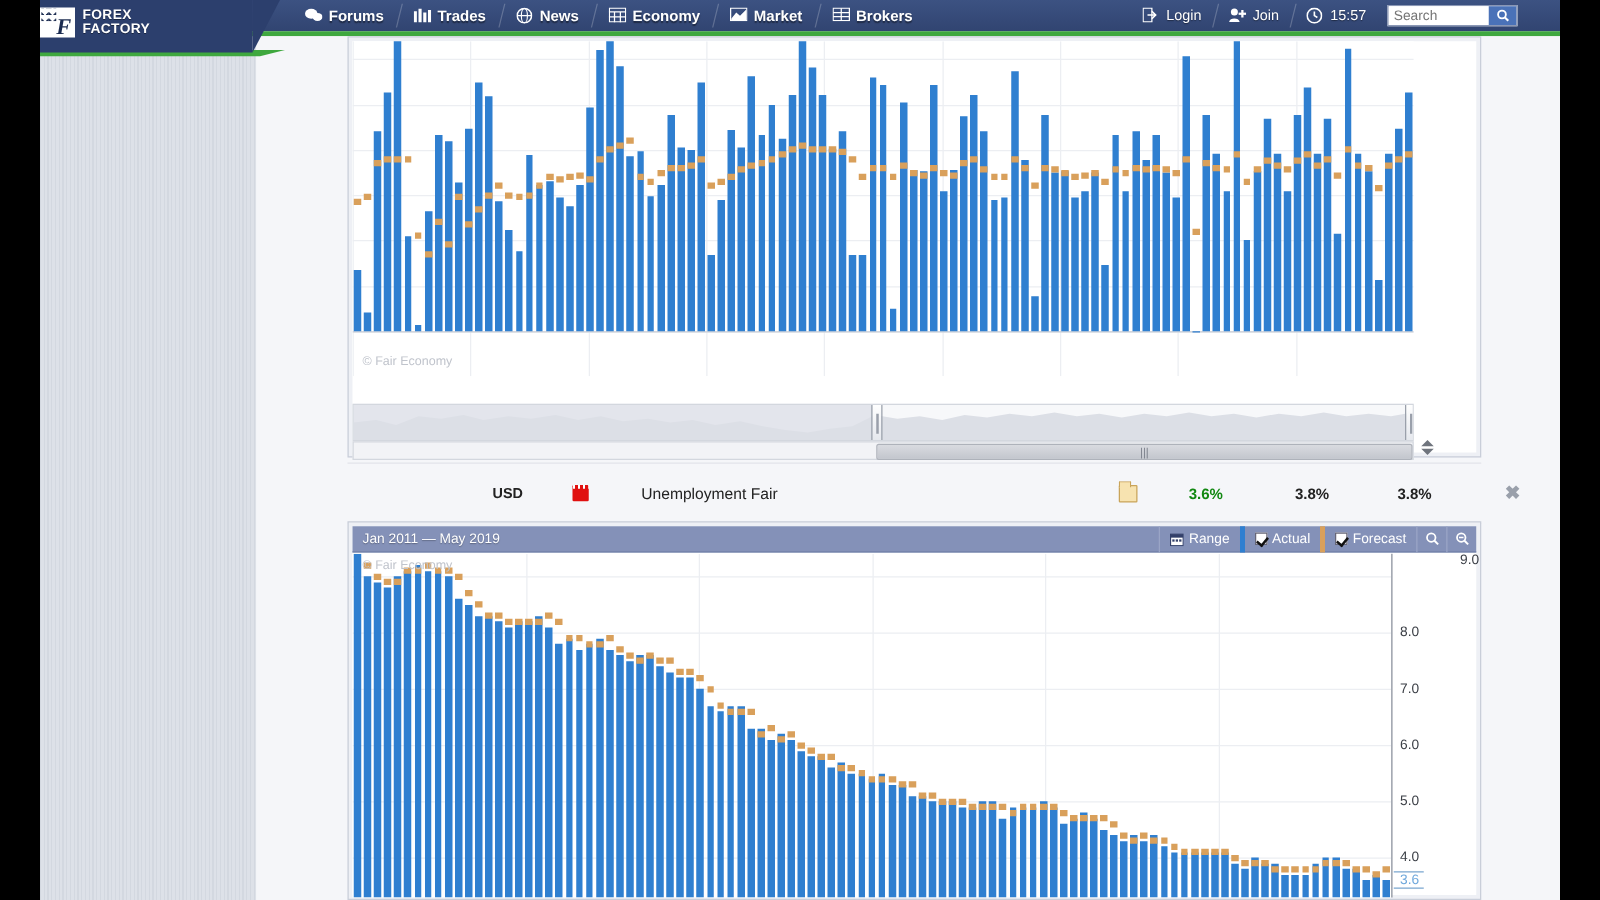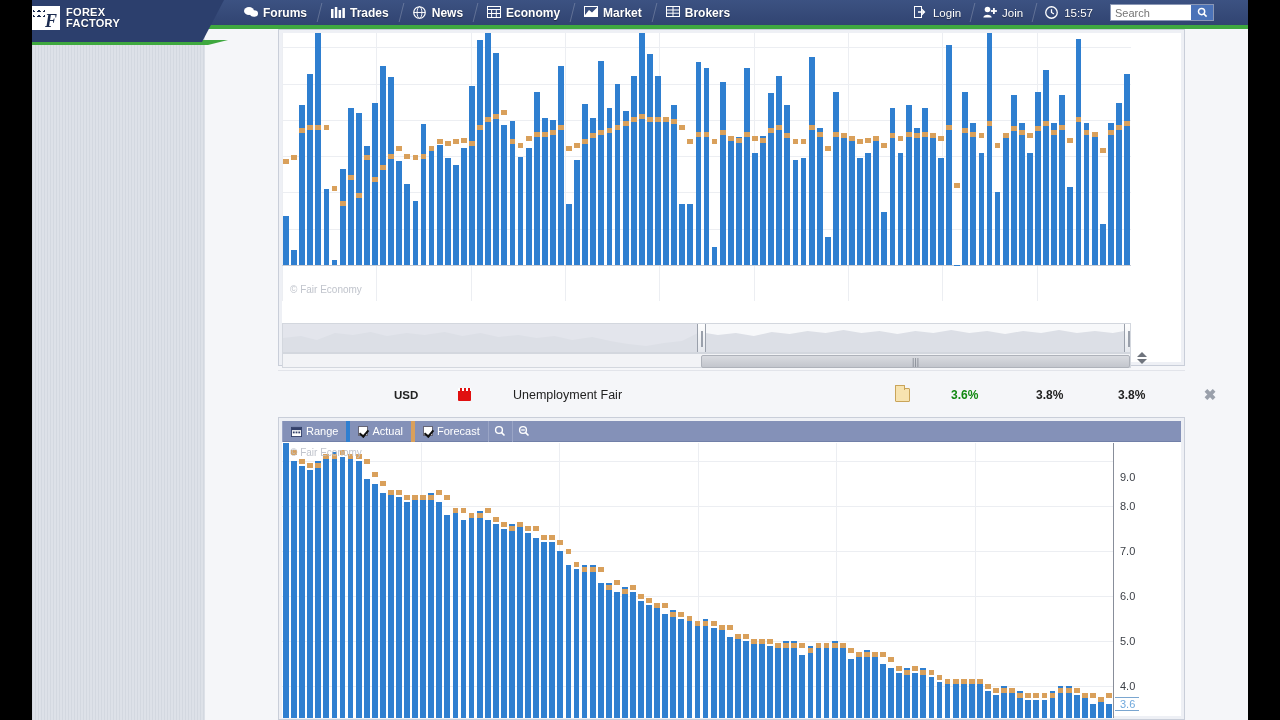--- a/index.html
+++ b/index.html
@@ -641,20 +641,21 @@
       <div class="ev-folder"></div>
       <div class="ev-actual">3.6%</div>
       <div class="ev-forecast">3.8%</div>
       <div class="ev-previous">3.8%</div>
       <div class="ev-close">✖</div>
     </div>
 
     <div class="panel" id="panel-bottom">
       <div class="chart-card">
         <div class="chart-header">
+          <div class="chart-title">Jan 2011 — May 2019</div>
           <div class="hdr-btn">
             <svg width="11" height="11" viewBox="0 0 12 12">
               <rect x="0.5" y="1.5" width="11" height="10" fill="#fff" stroke="#33406a"></rect>
               <rect x="0.5" y="1.5" width="11" height="3" fill="#33406a"></rect>
               <rect x="2" y="6" width="2" height="2" fill="#33406a"></rect>
               <rect x="5" y="6" width="2" height="2" fill="#33406a"></rect>
               <rect x="8" y="6" width="2" height="2" fill="#33406a"></rect>
             </svg>
             <span>Range</span>
           </div>
@@ -898,21 +899,21 @@
               <div class="bar" style="left: 807.926px; width: 5.80893px; top: 261.475px; height: 13.5246px;"></div>
               <div class="fc" style="left: 807.926px; width: 5.80893px; top: 249.959px;"></div>
               <div class="bar" style="left: 815.994px; width: 5.80893px; top: 256.967px; height: 18.0328px;"></div>
               <div class="fc" style="left: 815.994px; width: 5.80893px; top: 254.467px;"></div>
               <div class="bar" style="left: 824.062px; width: 5.80893px; top: 261.475px; height: 13.5246px;"></div>
               <div class="fc" style="left: 824.062px; width: 5.80893px; top: 249.959px;"></div>
             </div>
           <div class="watermark" style="left:8px;top:4px;">© Fair Economy</div>
         </div>
         <div class="yaxis" id="yaxisBot" style="left:831px;top:22px;height:275px;">
-            <div class="ytick" style="top: 34px;">9.0</div>
+            <div class="ytick" style="top: 5px; margin-left: 48px;">9.0</div>
             <div class="ytick" style="top: 63.1148px;">8.0</div>
             <div class="ytick" style="top: 108.197px;">7.0</div>
             <div class="ytick" style="top: 153.279px;">6.0</div>
             <div class="ytick" style="top: 198.361px;">5.0</div>
             <div class="ytick" style="top: 243.443px;">4.0</div>
             <div class="ylabel-hl" style="top: 261.475px;">3.6</div>
           </div>
       </div>
     </div>
 

